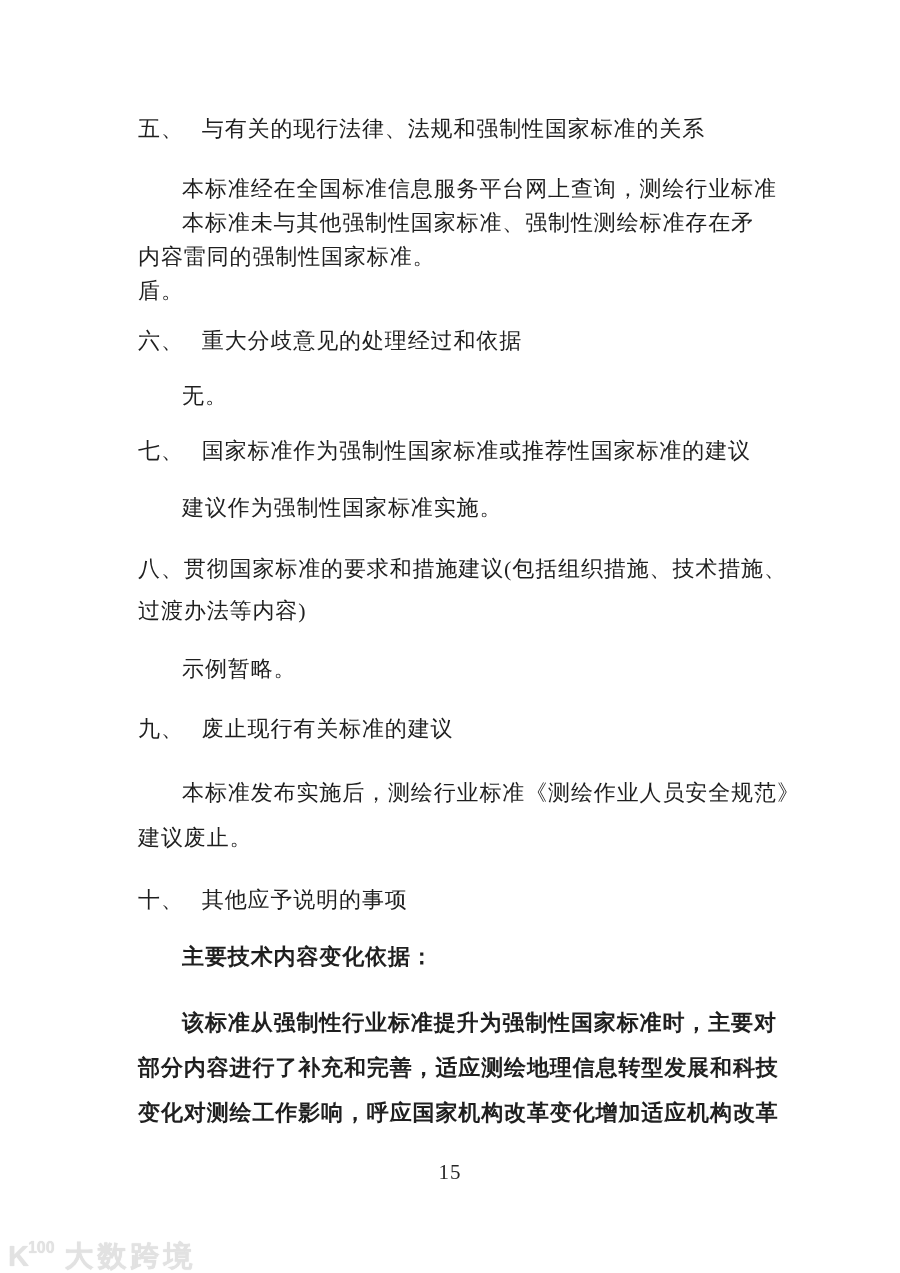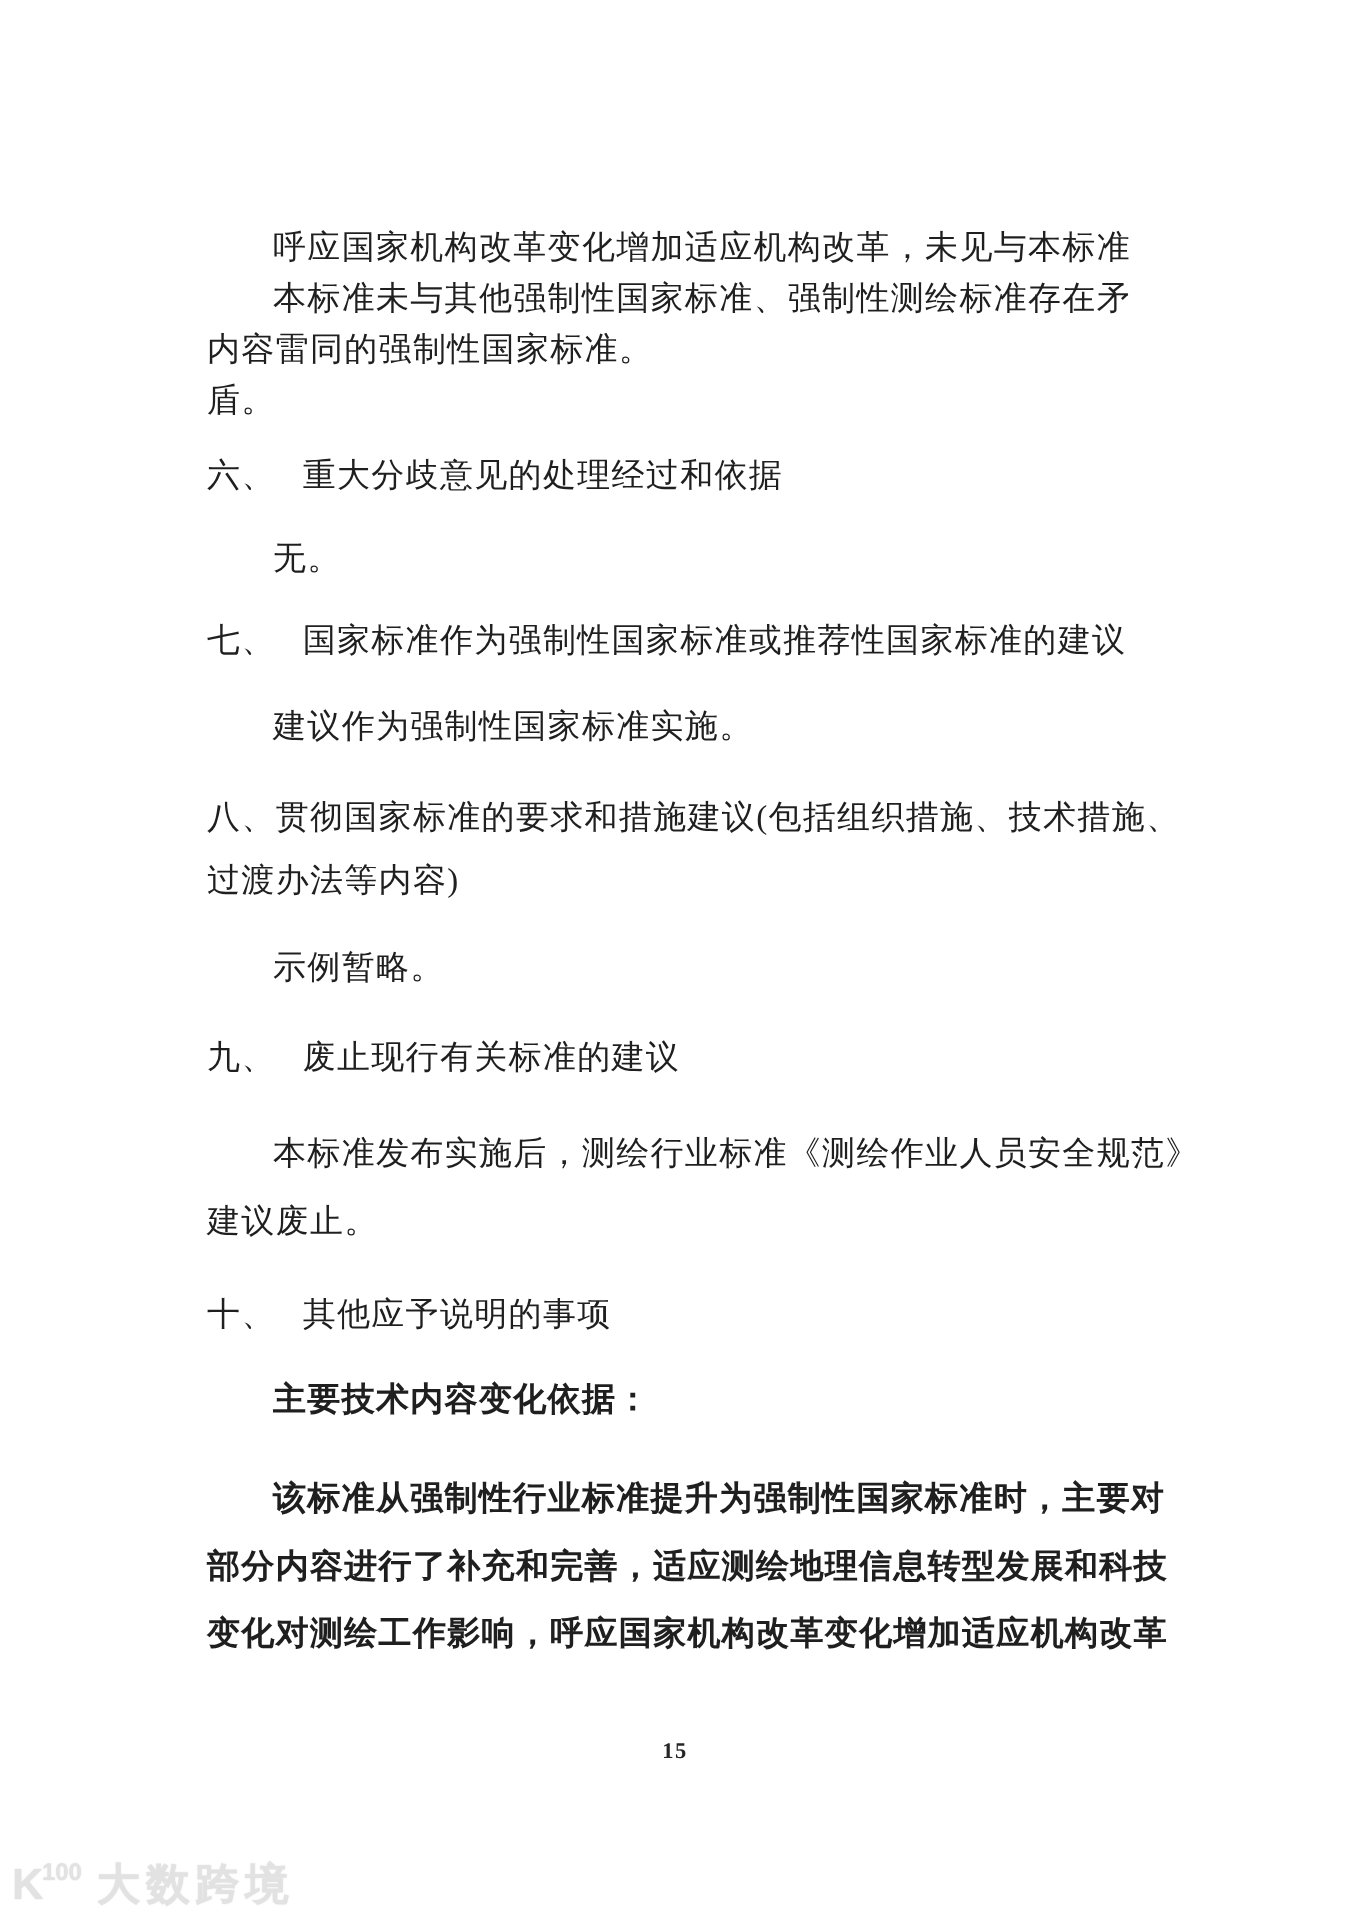--- a/index.html
+++ b/index.html
@@ -40,24 +40,23 @@
   .mt-h9     { margin-top: 31px; }
   .mt-s9body { margin-top: 29px; }
   .mt-h10    { margin-top: 28px; }
   .mt-s10sub { margin-top: 33px; }
   .mt-s10body{ margin-top: 31px; font-weight: bold; }
 
   .page-number {
     position: absolute;
     top: 1160px; left: 0; right: 0;
     text-align: center;
-    font-size: 15px;
+    font-size: 21px;
     letter-spacing: 1px;
     color: #262626;
-    font-weight: bold;
   }
   .watermark {
     position: absolute;
     top: 1237px; left: 8px;
     color: #e2e2e2;
     font-family: "Liberation Sans", "DejaVu Sans", sans-serif;
     font-weight: 700;
     font-size: 29px;
     white-space: nowrap;
     text-shadow: 0 0 1px #d8d8d8;
@@ -65,22 +64,25 @@
   .wm-logo { letter-spacing: -1px; margin-right: 10px; }
   .wm-logo sup { font-size: 0.55em; letter-spacing: 0; position: relative; top: -2px; }
   .wm-text { letter-spacing: 4px; }
 </style>
 </head>
 <body>
 
 <div class="page">
   <div class="content">
 
+    <div class="heading">
+      <span class="num">五、</span><span>与有关的现行法律、法规和强制性国家标准的关系</span>
+    </div>
     <div class="lh34 mt-s5body">
-      <div class="line ind">呼应国家机构改革变化增加适应机构改革，未见与本标准</div>
+      <div class="line ind">本标准经在全国标准信息服务平台网上查询，测绘行业标准</div>
       <div class="line ind">本标准未与其他强制性国家标准、强制性测绘标准存在矛</div>
       <div class="line">内容雷同的强制性国家标准。</div>
       <div class="line">盾。</div>
     </div>
 
     <div class="heading mt-h6">
       <span class="num">六、</span><span>重大分歧意见的处理经过和依据</span>
     </div>
     <div class="lh34 mt-s6body">
       <div class="line ind">无。</div>

